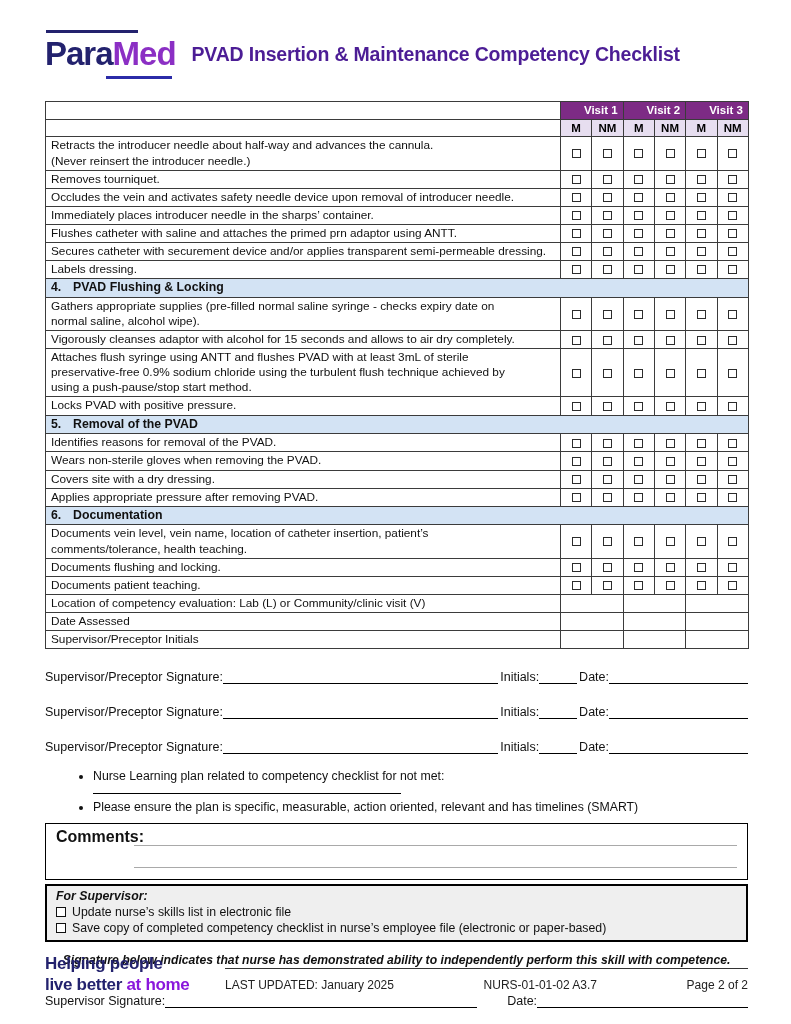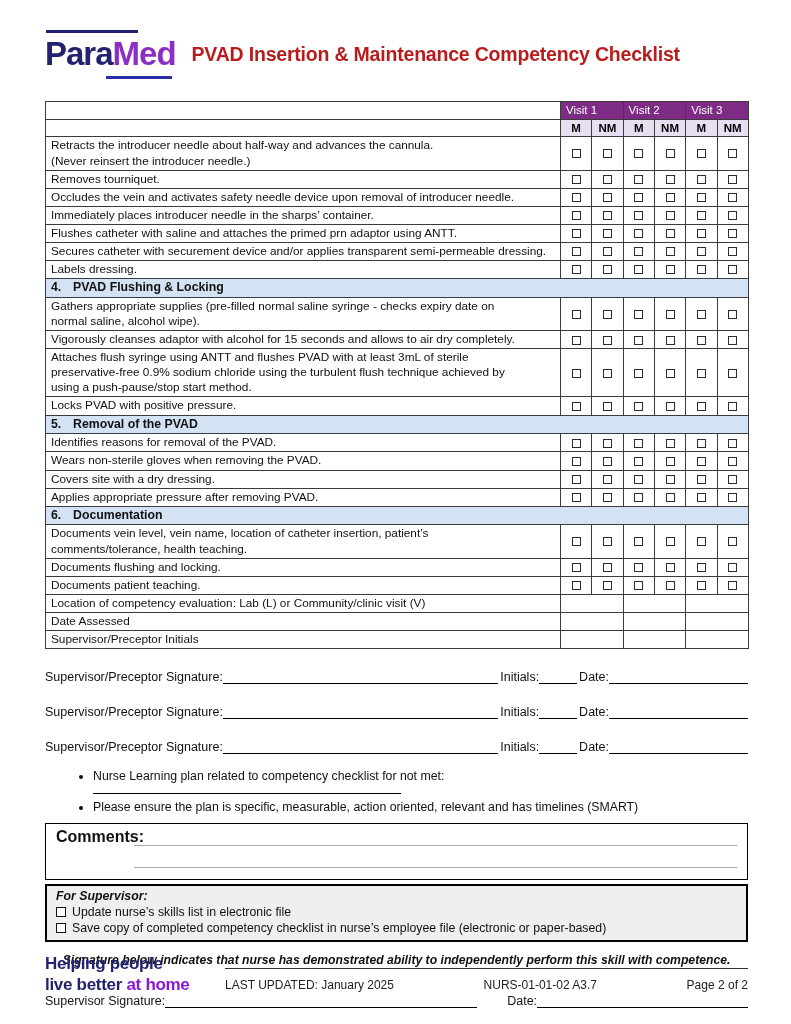--- a/index.html
+++ b/index.html
@@ -12,29 +12,29 @@
   .page { position:relative; width:791px; height:1024px; overflow:hidden;border-radius:14px; }
   .content { position:absolute; left:45px; top:0; width:703px; }
 
   
   .header { display:flex; align-items:center; margin-top:30px; }
   .logo { position:relative; font-weight:bold; font-size:33px; letter-spacing:-1px; padding:7px 0 9px 0; line-height:1; white-space:nowrap; }
   .logo .para { color:#23226E; }
   .logo .med  { color:#8B2FC4; }
   .logo-line-top { position:absolute; top:0; left:1px; width:92px; height:3px; background:#23226E; }
   .logo-line-bottom { position:absolute; bottom:0; right:4px; width:66px; height:3px; background:#2B2BA8; }
-  .title { font-weight:bold; font-size:19.5px; color:#b91c1c; margin-left:16px; letter-spacing:-0.2px; }
+  .title { font-weight:bold; font-size:19.5px; color:#4c1d95; margin-left:16px; letter-spacing:-0.2px; }
 
   
   table.checklist { border-collapse:collapse; width:703px; margin-top:22px; table-layout:fixed; font-size:11.8px; }
   table.checklist col.c-label { width:515px; }
   table.checklist col.c-box  { width:31.3px; }
   table.checklist th, table.checklist td { border:1px solid #3b3b3b; padding:1px 5px; line-height:1.28; vertical-align:middle; }
   th.nb, td.nb { border:none; background:transparent; }
-  th.visit { background:#7D2B85; color:#fff; font-size:11.5px; font-weight:normal; text-align:left; padding:1px 0; }
+  th.visit { background:#7D2B85; color:#fff; font-size:11.5px; font-weight:bold; text-align:right; padding:1px 0; }
   th.sub   { background:#E7DEF0; color:#000; font-size:11.5px; font-weight:bold; text-align:center; padding:0; }
   td.label { white-space:pre-line; padding:1.5px 5px; }
   td.cb { text-align:center; padding:2px 0; }
   td.entry { height:16px; }
   td.section { background:#D3E3F4; font-weight:bold; font-size:12.3px; padding:2.5px 6px; }
   .secnum { display:inline-block; min-width:22px; }
   span.checkbox { display:inline-block; width:9px; height:9px; border:1.6px solid #2c2c2c; background:#fff; vertical-align:middle; }
 
   
   .sig-block { margin-top:15px; font-size:12.5px; }

